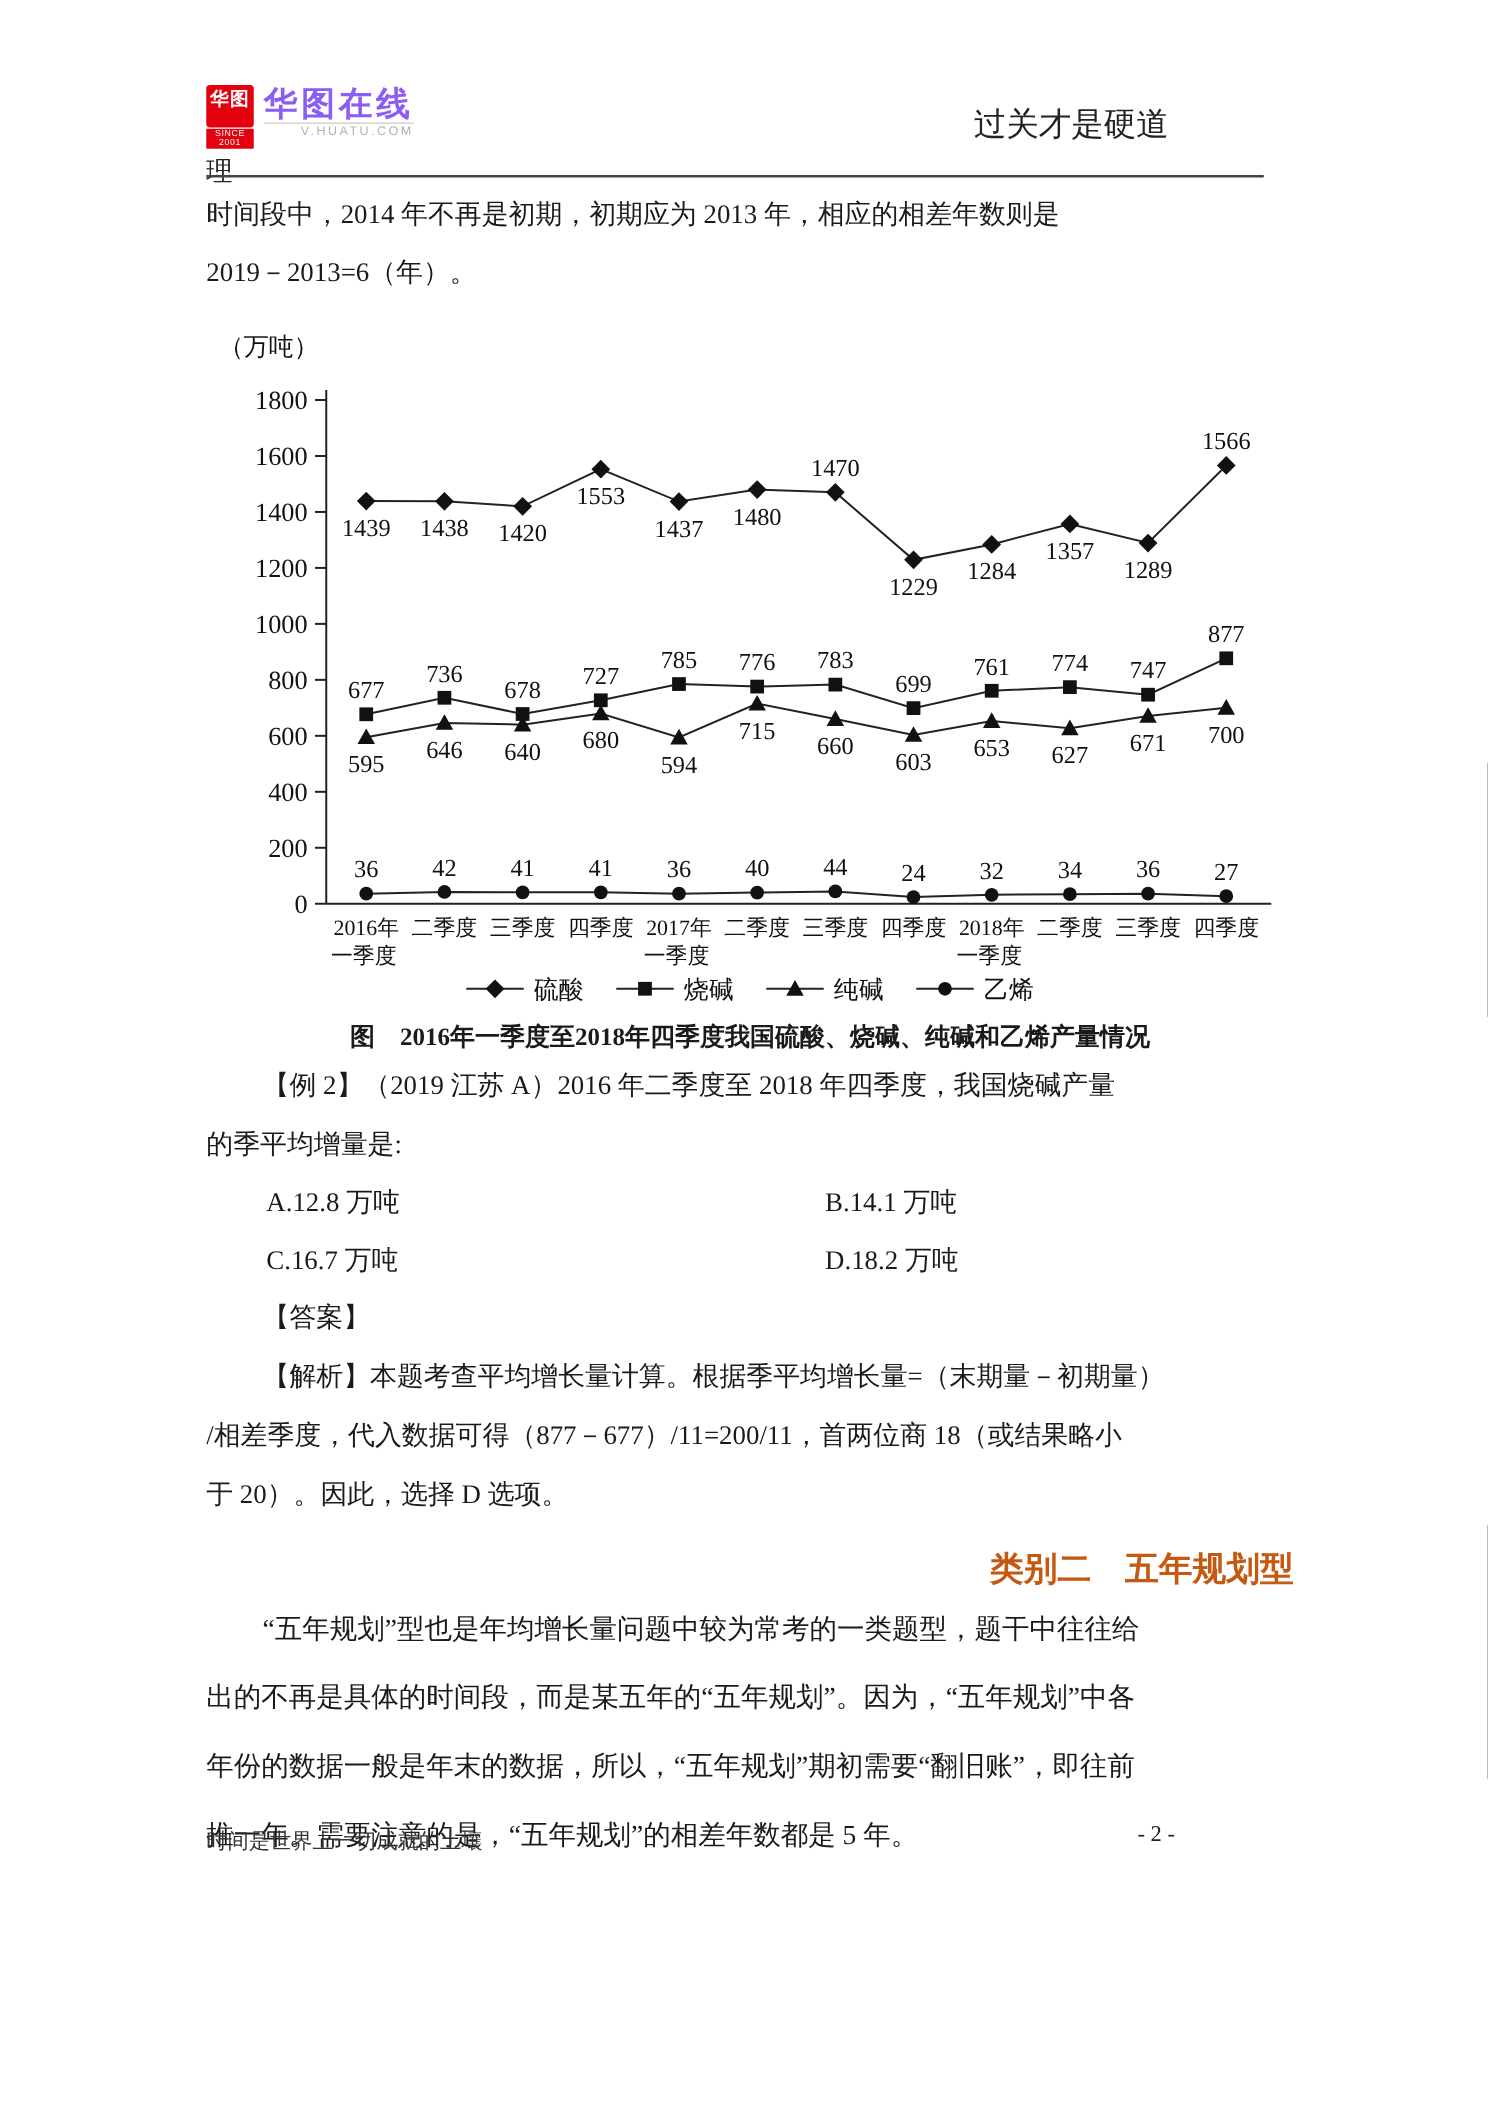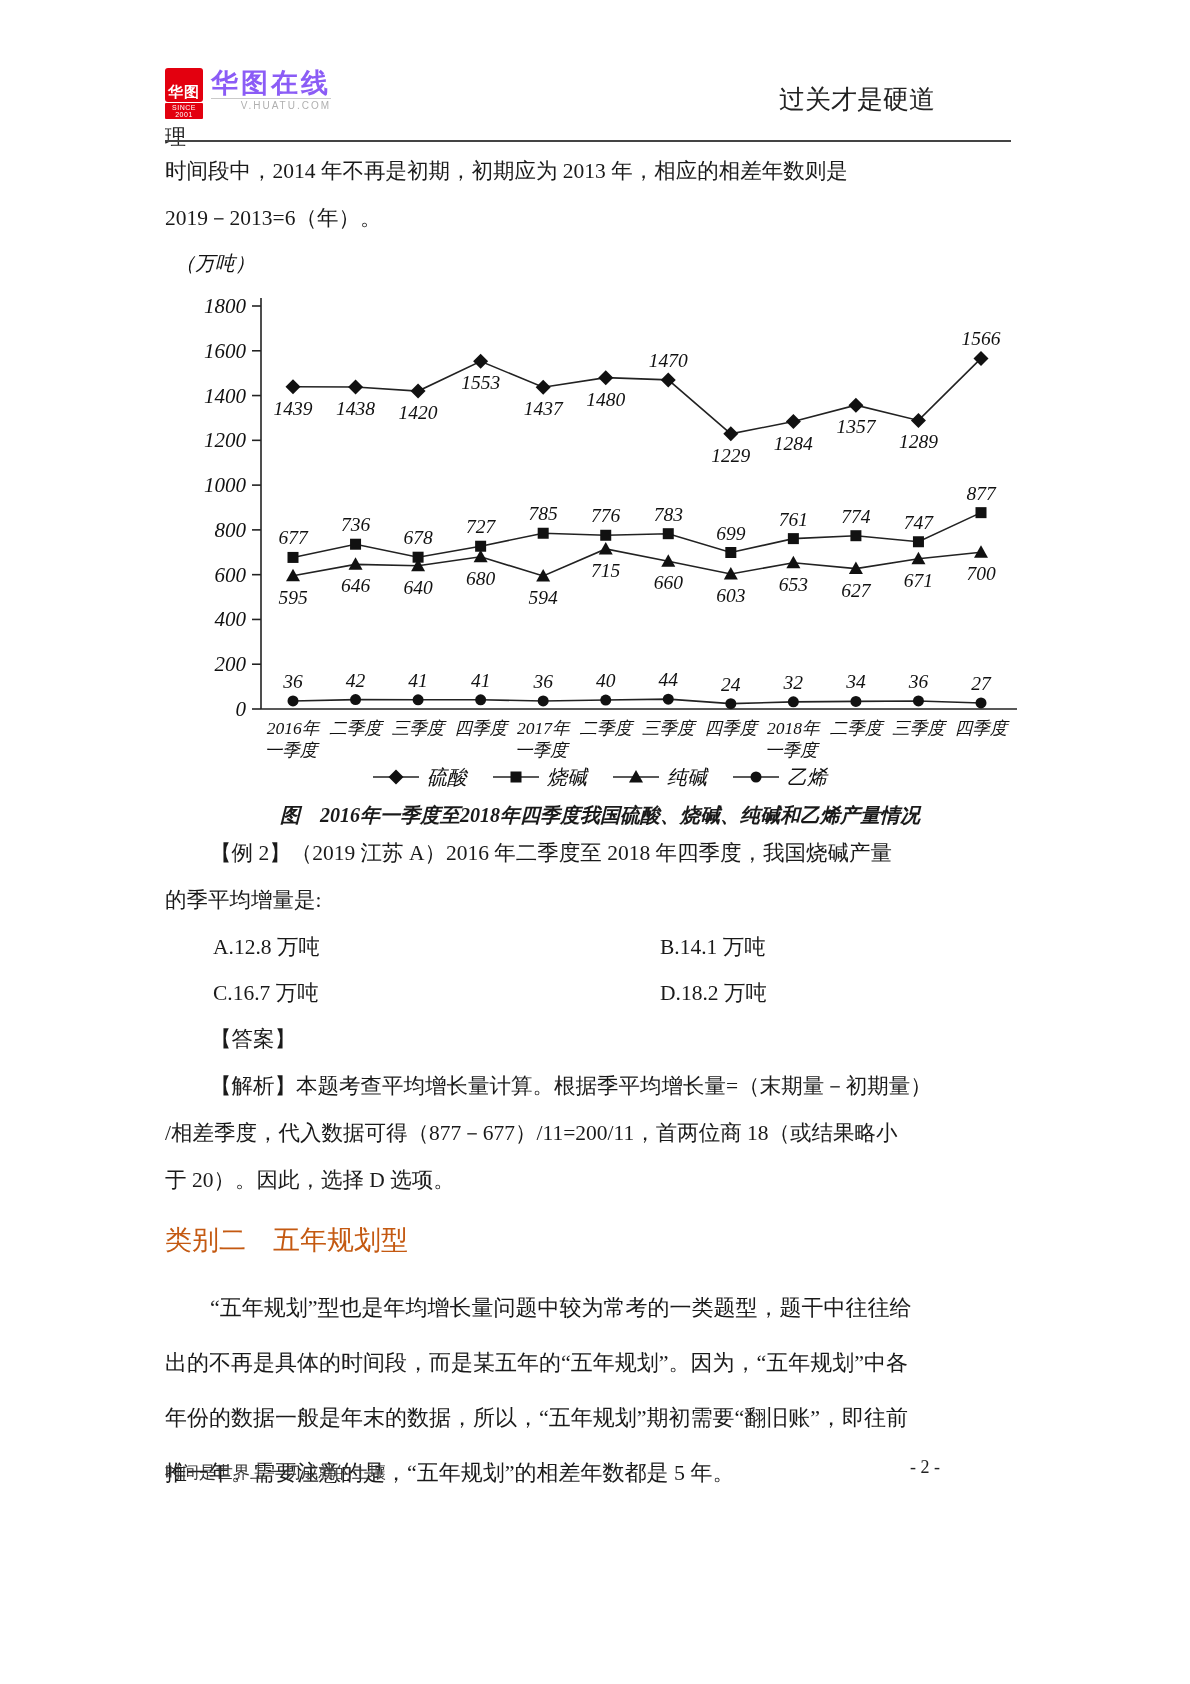--- a/index.html
+++ b/index.html
@@ -13,38 +13,38 @@
     color:#1a1a1a;
     overflow:hidden;
   }
   
   .header { position:absolute; left:165px; top:68px; width:865px; }
   .header-rule { position:absolute; left:165px; top:140px; width:846px; height:0; border-top:2px solid #444; }
   .logo-wrap { display:flex; align-items:flex-start; gap:8px; }
   .logo-square {
     width:38px; height:34px; background:#e3000f; border-radius:3px;
     color:#fff; font-family:"Liberation Sans",sans-serif; font-weight:bold;
-    font-size:15px; line-height:17px; text-align:center; padding-top:15px;
+    font-size:15px; line-height:17px; text-align:center; padding-top:3px;
     letter-spacing:1px;
   }
   .logo-since { font-family:"Liberation Sans",sans-serif; font-size:7px; color:#fff; background:#e3000f; display:block; width:38px; text-align:center; border-radius:1px; margin-top:1px; padding:1px 0; letter-spacing:0.5px;}
   .brand-col { padding-top:2px; }
   .brand-text { font-family:"Liberation Sans",sans-serif; font-weight:bold; font-size:27px; color:#8b5cf6; letter-spacing:3px; line-height:26px;}
   .brand-url { font-family:"Liberation Sans",sans-serif; font-size:10px; color:#b0b0b0; letter-spacing:2px; text-align:right; border-top:1px solid #c9c9c9; margin-top:2px; padding-top:1px;}
   .header-sub-char { font-size:21px; color:#222; margin-top:4px; }
   .header-slogan { position:absolute; right:255px; top:82px; font-size:26px; color:#222; }
   
   .content { position:absolute; left:165px; top:148px; width:870px; }
   .para-line { font-size:21.5px; line-height:47px; white-space:nowrap; }
   .indent { text-indent:45px; }
-  .chart-figure { margin-top:2px;font-style:italic; }
+  .chart-figure { margin-top:16px; }
   .figure-caption { text-align:center; font-weight:bold; font-size:20px; line-height:30px; margin-top:2px; white-space:nowrap; }
   .options-grid { display:grid; grid-template-columns:447px auto; padding-left:48px; }
   .option-item { font-size:21.5px; line-height:46px; white-space:nowrap; }
-  .section-heading { text-align:left; font-size:27px; font-weight:normal; line-height:40px; margin-top:16px; margin-bottom:20px; white-space:nowrap; }
+  .section-heading { text-align:right; font-size:27px; font-weight:bold; line-height:40px; margin-top:16px; margin-bottom:0; white-space:nowrap; }
   .section-line { font-size:22px; line-height:55px; white-space:nowrap; }
   
   .footer-motto { position:absolute; left:165px; bottom:200px; font-size:17px; color:#333; }
   .page-number { position:absolute; right:250px; bottom:206px; font-size:18px; color:#222; }
   svg text { fill:#111; }
 </style>
 </head>
 <body>
 
 <div class="page">

